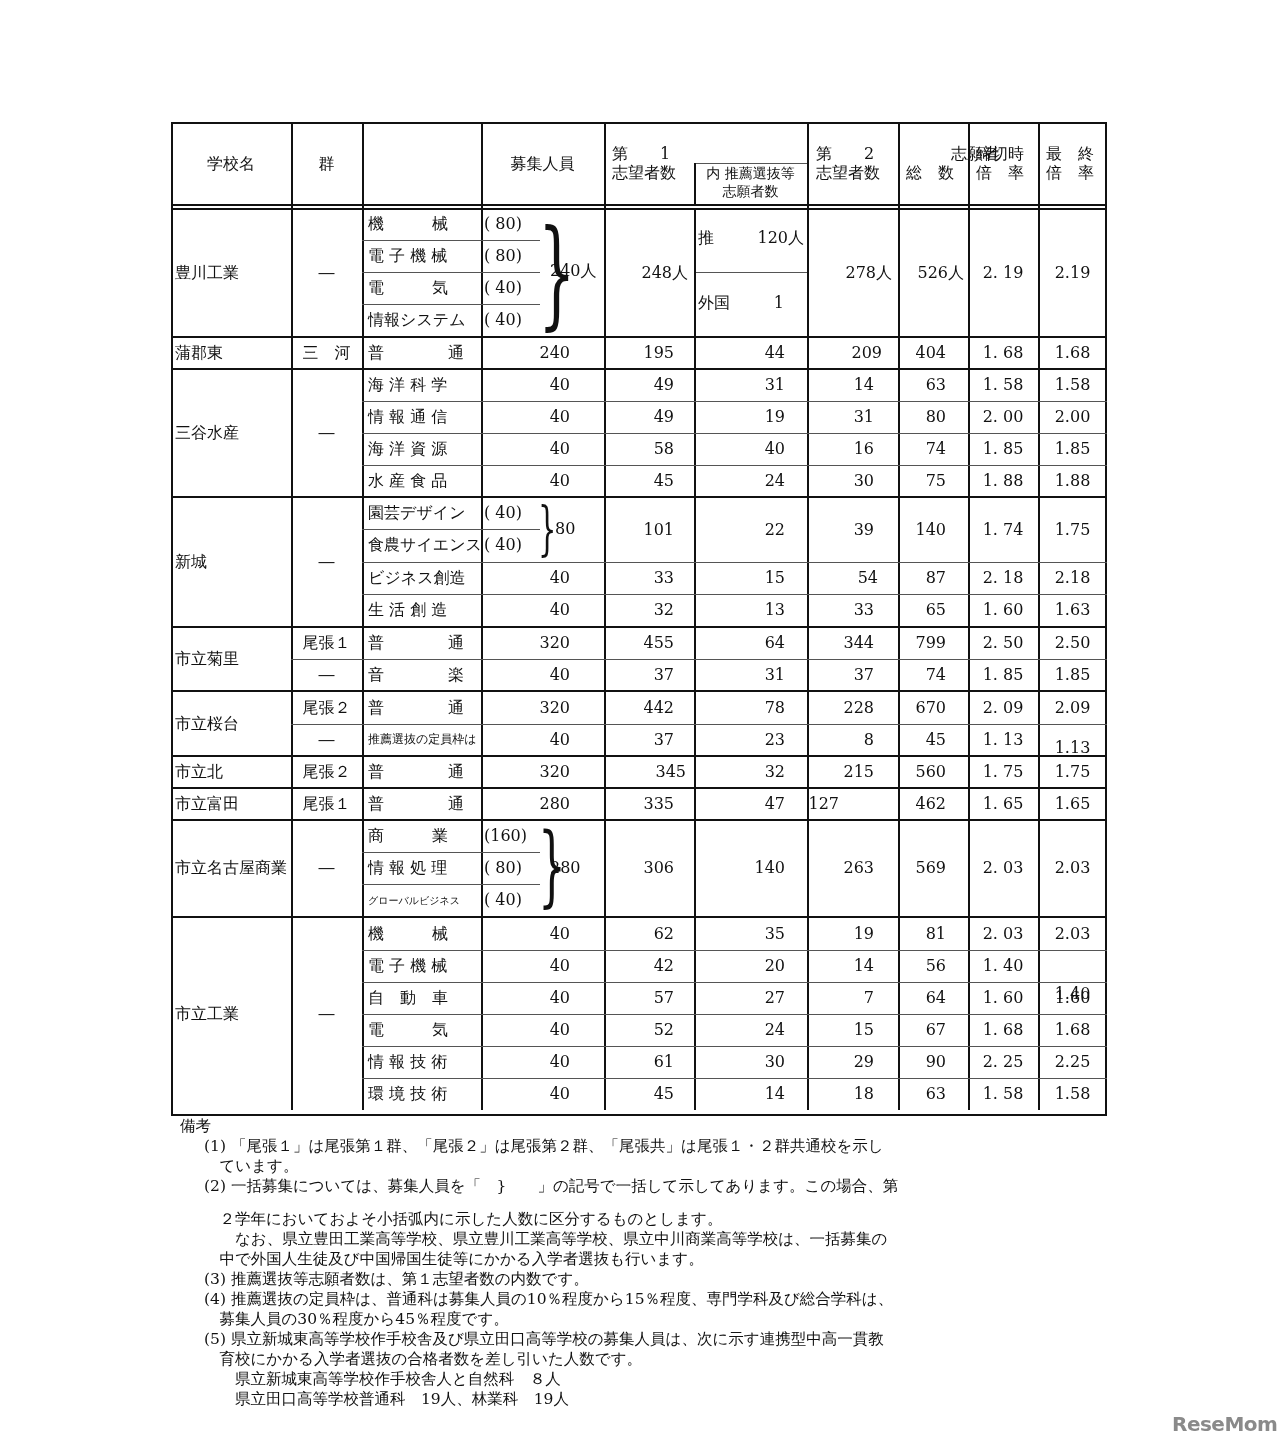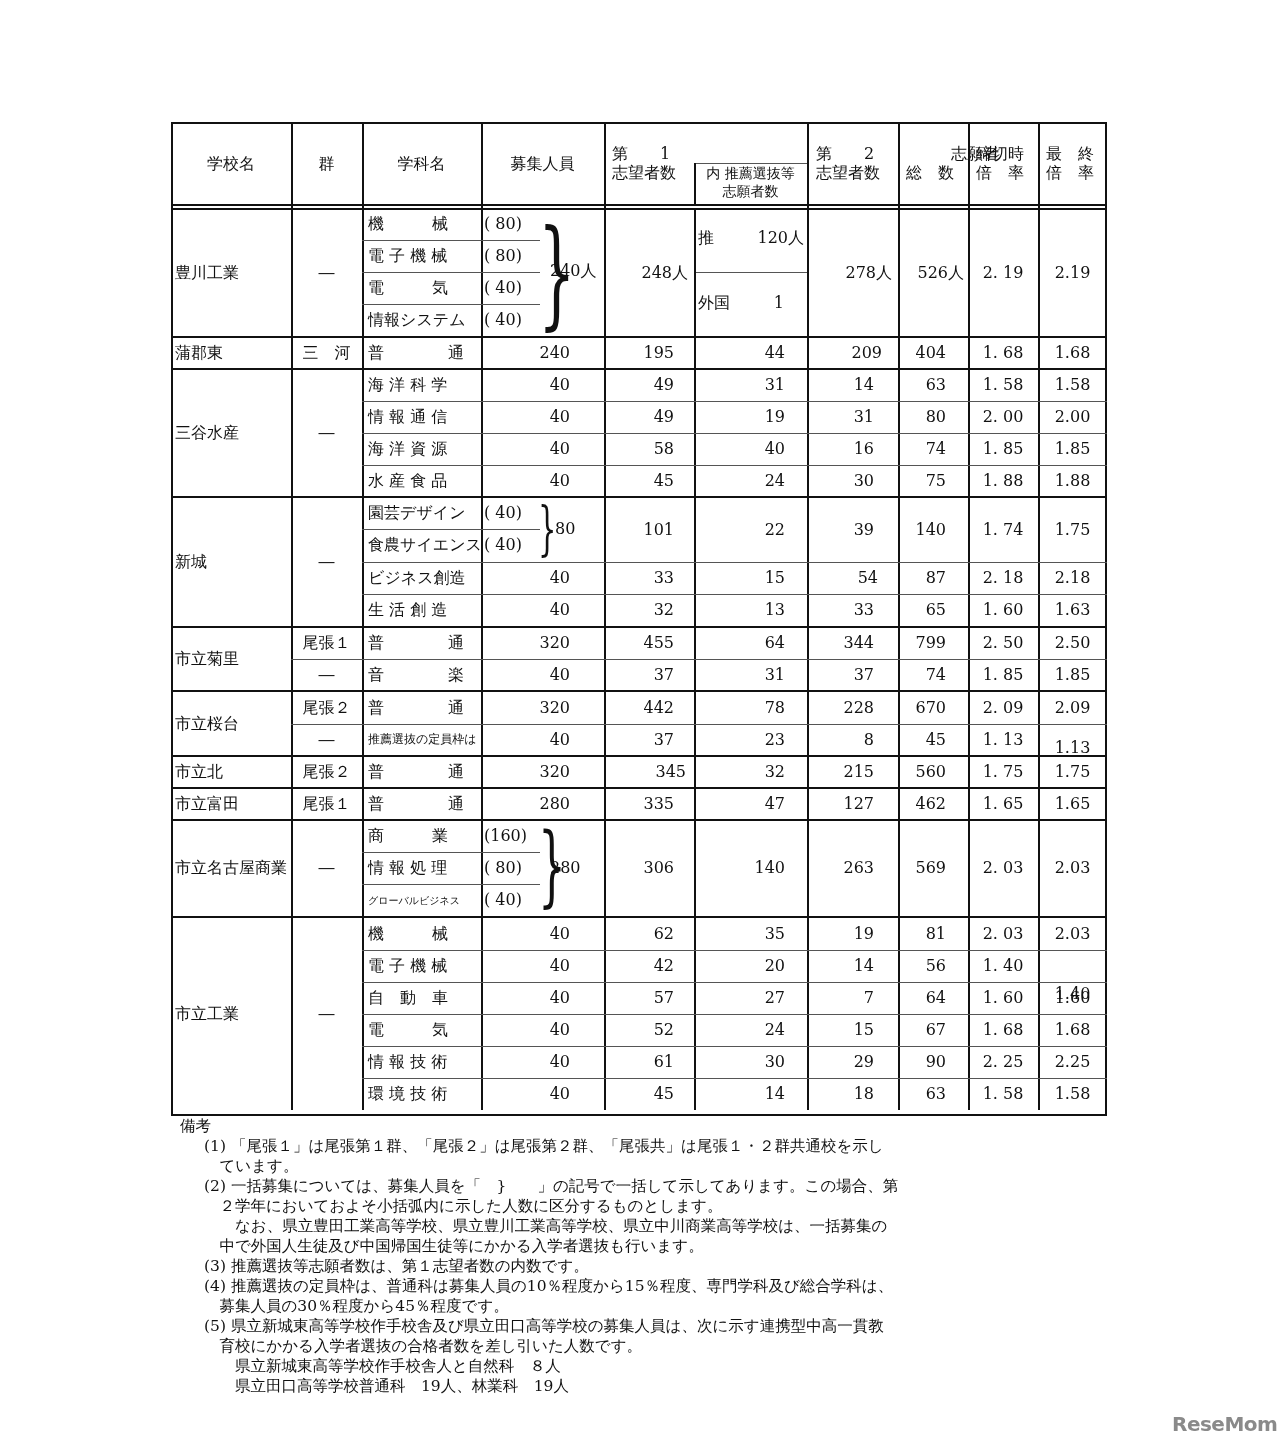--- a/index.html
+++ b/index.html
@@ -19,21 +19,20 @@
   .notes p { margin: 0; }
   .logo { position: absolute; left: 1172px; top: 1412px; font-family: "DejaVu Sans", "Liberation Sans", sans-serif; font-weight: bold; font-size: 20px; color: #8a8a8a; letter-spacing: -0.5px; }
 </style>
 </head>
 <body>
 
 <div class="tbl">
   <div class="grid" id="grid" style="height:990px;">
       <div class="cell hdr" style="left: -2px; top: -2px; width: 120px; height: 83px;">学校名</div>
       <div class="cell hdr" style="left: 118px; top: -2px; width: 71px; height: 83px;">群</div>
-      <div class="cell hdr" style="left: 189px; top: -2px; width: 119px; height: 83px;">学科名</div>
       <div class="cell hdr" style="left: 308px; top: -2px; width: 123px; height: 83px;">募集人員</div>
       <div class="cell" style="left: 439px; top: 21px; width: 90px; height: 18px;">第　　1</div>
       <div class="cell" style="left: 439px; top: 40px; width: 90px; height: 18px;">志望者数</div>
       <div class="cell center" style="left: 521px; top: 41px; width: 113px; height: 18px; font-size: 14px;">内 推薦選抜等</div>
       <div class="cell center" style="left: 521px; top: 59px; width: 113px; height: 18px; font-size: 14px;">志願者数</div>
       <div class="hthin" style="left: 521px; top: 39px; width: 113px; height: 1px;"></div>
       <div class="vline" style="left: 521px; top: 39px; width: 2px; height: 42px;"></div>
       <div class="cell" style="left: 643px; top: 21px; width: 80px; height: 18px;">第　　2</div>
       <div class="cell" style="left: 643px; top: 40px; width: 80px; height: 18px;">志望者数</div>
       <div class="cell" style="left: 762px; top: 21px; width: 60px; height: 18px; margin-left: 16px;">志願者</div>
@@ -215,21 +214,21 @@
       <div class="cell right" style="left: 725px; top: 632px; width: 70px; height: 32px; padding-right: 22px;">560</div>
       <div class="cell center" style="left: 795px; top: 632px; width: 70px; height: 32px;">1. 75</div>
       <div class="cell center" style="left: 865px; top: 632px; width: 69px; height: 32px;">1.75</div>
       <div class="hline" style="left: -2px; top: 663px; width: 936px; height: 2px;"></div>
       <div class="cell " style="left: -2px; top: 664px; width: 120px; height: 32px; padding-left: 4px;">市立富田</div>
       <div class="cell center" style="left: 118px; top: 664px; width: 71px; height: 32px;">尾張１</div>
       <div class="cell dept" style="left: 189px; top: 664px; width: 119px; height: 32px; padding-left: 6px;">普　　　　通</div>
       <div class="cell right" style="left: 308px; top: 664px; width: 123px; height: 32px; padding-right: 34px;">280</div>
       <div class="cell right" style="left: 431px; top: 664px; width: 90px; height: 32px; padding-right: 20px;">335</div>
       <div class="cell right" style="left: 521px; top: 664px; width: 113px; height: 32px; padding-right: 22px;">47</div>
-      <div class="cell right" style="left: 634px; top: 664px; width: 91px; height: 32px; padding-right: 24px;">127</div>
+      <div class="cell right" style="left: 599px; top: 664px; width: 91px; height: 32px; padding-right: 24px;">127</div>
       <div class="cell right" style="left: 725px; top: 664px; width: 70px; height: 32px; padding-right: 22px;">462</div>
       <div class="cell center" style="left: 795px; top: 664px; width: 70px; height: 32px;">1. 65</div>
       <div class="cell center" style="left: 865px; top: 664px; width: 69px; height: 32px;">1.65</div>
       <div class="hline" style="left: -2px; top: 695px; width: 936px; height: 2px;"></div>
       <div class="cell " style="left: -2px; top: 696px; width: 120px; height: 96px; padding-left: 4px;">市立名古屋商業</div>
       <div class="cell center" style="left: 118px; top: 696px; width: 71px; height: 96px;">―</div>
       <div class="cell dept" style="left: 189px; top: 696px; width: 119px; height: 32px; padding-left: 6px;">商　　　業</div>
       <div class="cell" style="left: 311px; top: 696px; width: 60px; height: 32px;">(160)</div>
       <div class="hthin" style="left: 189px; top: 728px; width: 178px; height: 1px;"></div>
       <div class="cell dept" style="left: 189px; top: 728px; width: 119px; height: 32px; padding-left: 6px;">情 報 処 理</div>
@@ -303,21 +302,21 @@
       <div class="cell center" style="left: 865px; top: 954px; width: 69px; height: 32px;">1.58</div>
     </div>
 </div>
 
 <div class="notes">
   <p>備考</p>
   <div id="notes-list">
       <p style="padding-left: 24px;">(1) 「尾張１」は尾張第１群、「尾張２」は尾張第２群、「尾張共」は尾張１・２群共通校を示し</p>
       <p style="padding-left: 24px;">　ています。</p>
       <p style="padding-left: 24px;">(2) 一括募集については、募集人員を「　}　　」の記号で一括して示してあります。この場合、第</p>
-      <p style="padding-left: 24px;">　２学年においておよそ小括弧内に示した人数に区分するものとします。</p>
+      <p style="padding-left: 24px; margin-top: 13px;">　２学年においておよそ小括弧内に示した人数に区分するものとします。</p>
       <p style="padding-left: 24px;">　　なお、県立豊田工業高等学校、県立豊川工業高等学校、県立中川商業高等学校は、一括募集の</p>
       <p style="padding-left: 24px;">　中で外国人生徒及び中国帰国生徒等にかかる入学者選抜も行います。</p>
       <p style="padding-left: 24px;">(3) 推薦選抜等志願者数は、第１志望者数の内数です。</p>
       <p style="padding-left: 24px;">(4) 推薦選抜の定員枠は、普通科は募集人員の10％程度から15％程度、専門学科及び総合学科は、</p>
       <p style="padding-left: 24px;">　募集人員の30％程度から45％程度です。</p>
       <p style="padding-left: 24px;">(5) 県立新城東高等学校作手校舎及び県立田口高等学校の募集人員は、次に示す連携型中高一貫教</p>
       <p style="padding-left: 24px;">　育校にかかる入学者選抜の合格者数を差し引いた人数です。</p>
       <p style="padding-left: 24px;">　　県立新城東高等学校作手校舎人と自然科　８人</p>
       <p style="padding-left: 24px;">　　県立田口高等学校普通科　19人、林業科　19人</p>
     </div>

